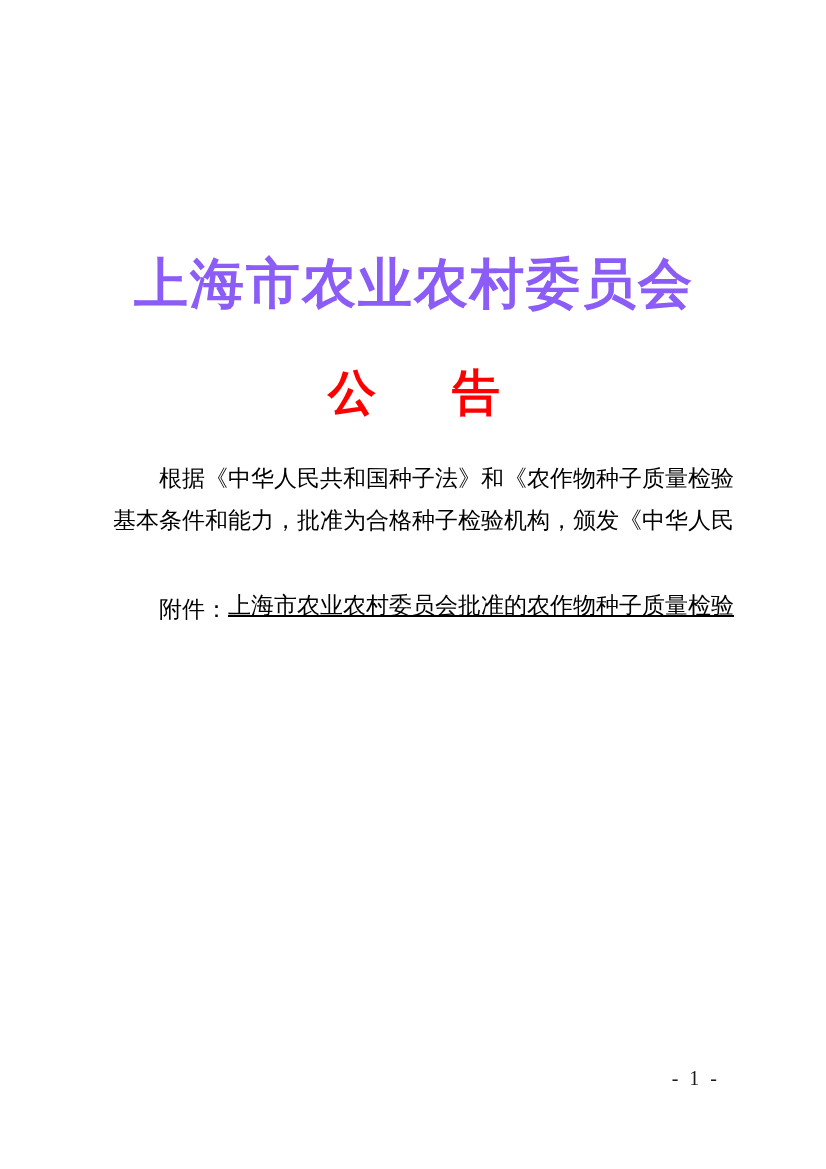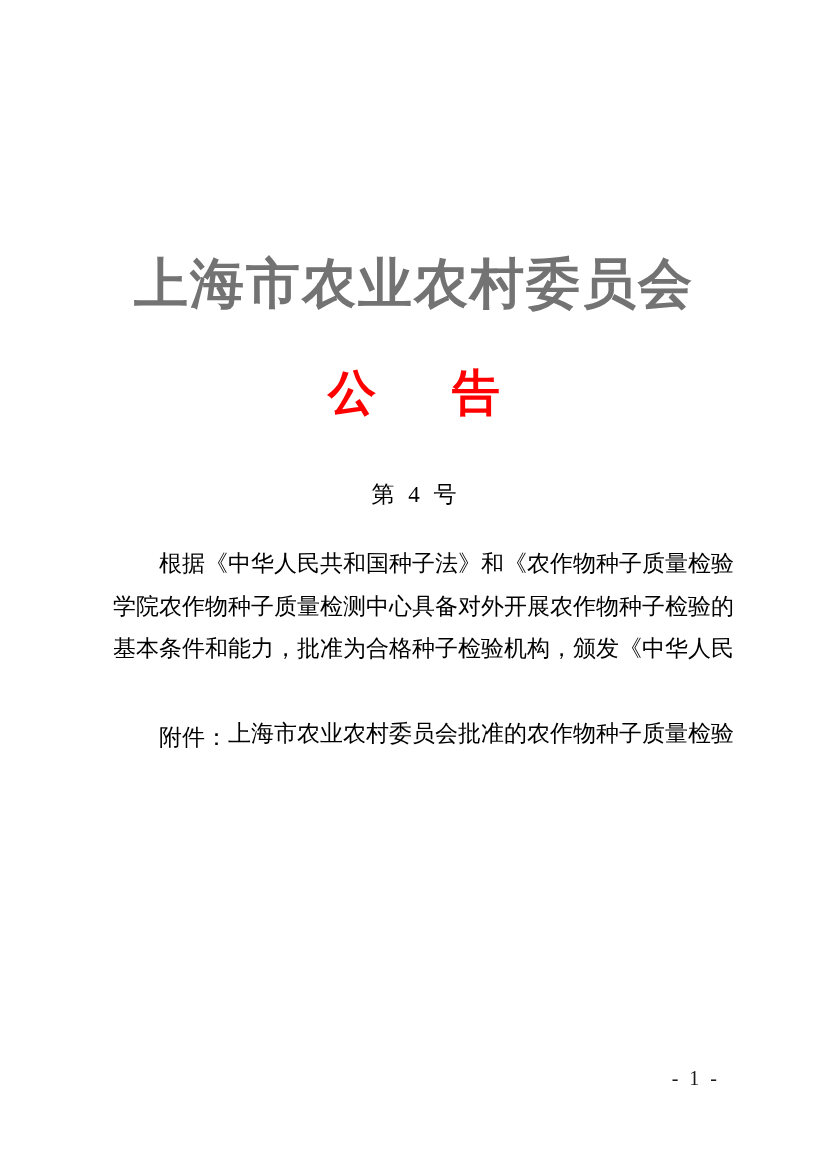--- a/index.html
+++ b/index.html
@@ -16,21 +16,21 @@
     color: #000000;
     font-family: "Liberation Serif", "DejaVu Serif", serif;
   }
   .content {
     padding: 0 103px 0 105px;
   }
   .org-title {
     margin: 0;
     padding-top: 256px;
     text-align: center;
-    color: #737373;
+    color: #8b5cf6;
     font-size: 54px;
     line-height: 56px;
     font-weight: bold;
     letter-spacing: 2px;
     font-family: "Liberation Serif", "DejaVu Serif", serif;
   }
   .announce {
     margin-top: 56px;
     display: flex;
     justify-content: center;
@@ -68,20 +68,21 @@
     margin-top: 42.5px;
     padding-left: 115px;
   }
   .att-label {
     position: absolute;
     left: 46px;
     top: 4px;
   }
   .att-line {
     white-space: nowrap;
+    text-decoration: underline;
   }
   .footer-page-num {
     position: absolute;
     top: 1066px;
     right: 106px;
     font-size: 20px;
     line-height: 24px;
     letter-spacing: 3px;
     color: #1a1a1a;
   }
@@ -92,25 +93,23 @@
 <div class="page">
   <div class="content">
 
     <h1 class="org-title">上海市农业农村委员会</h1>
 
     <h2 class="announce">
       <span>公</span>
       <span>告</span>
     </h2>
 
-    <div class="issue-no">第 4 号</div>
 
     <div class="body-block">
       <div class="line indent just">根据《中华人民共和国种子法》和《农作物种子质量检验</div>
-      <div class="line just">学院农作物种子质量检测中心具备对外开展农作物种子检验的</div>
       <div class="line just">基本条件和能力，批准为合格种子检验机构，颁发《中华人民</div>
 
       <div class="attachment">
         <span class="att-label">附件：</span>
         <div class="att-line">上海市农业农村委员会批准的农作物种子质量检验</div>
       </div>
     </div>
 
   </div>
 

